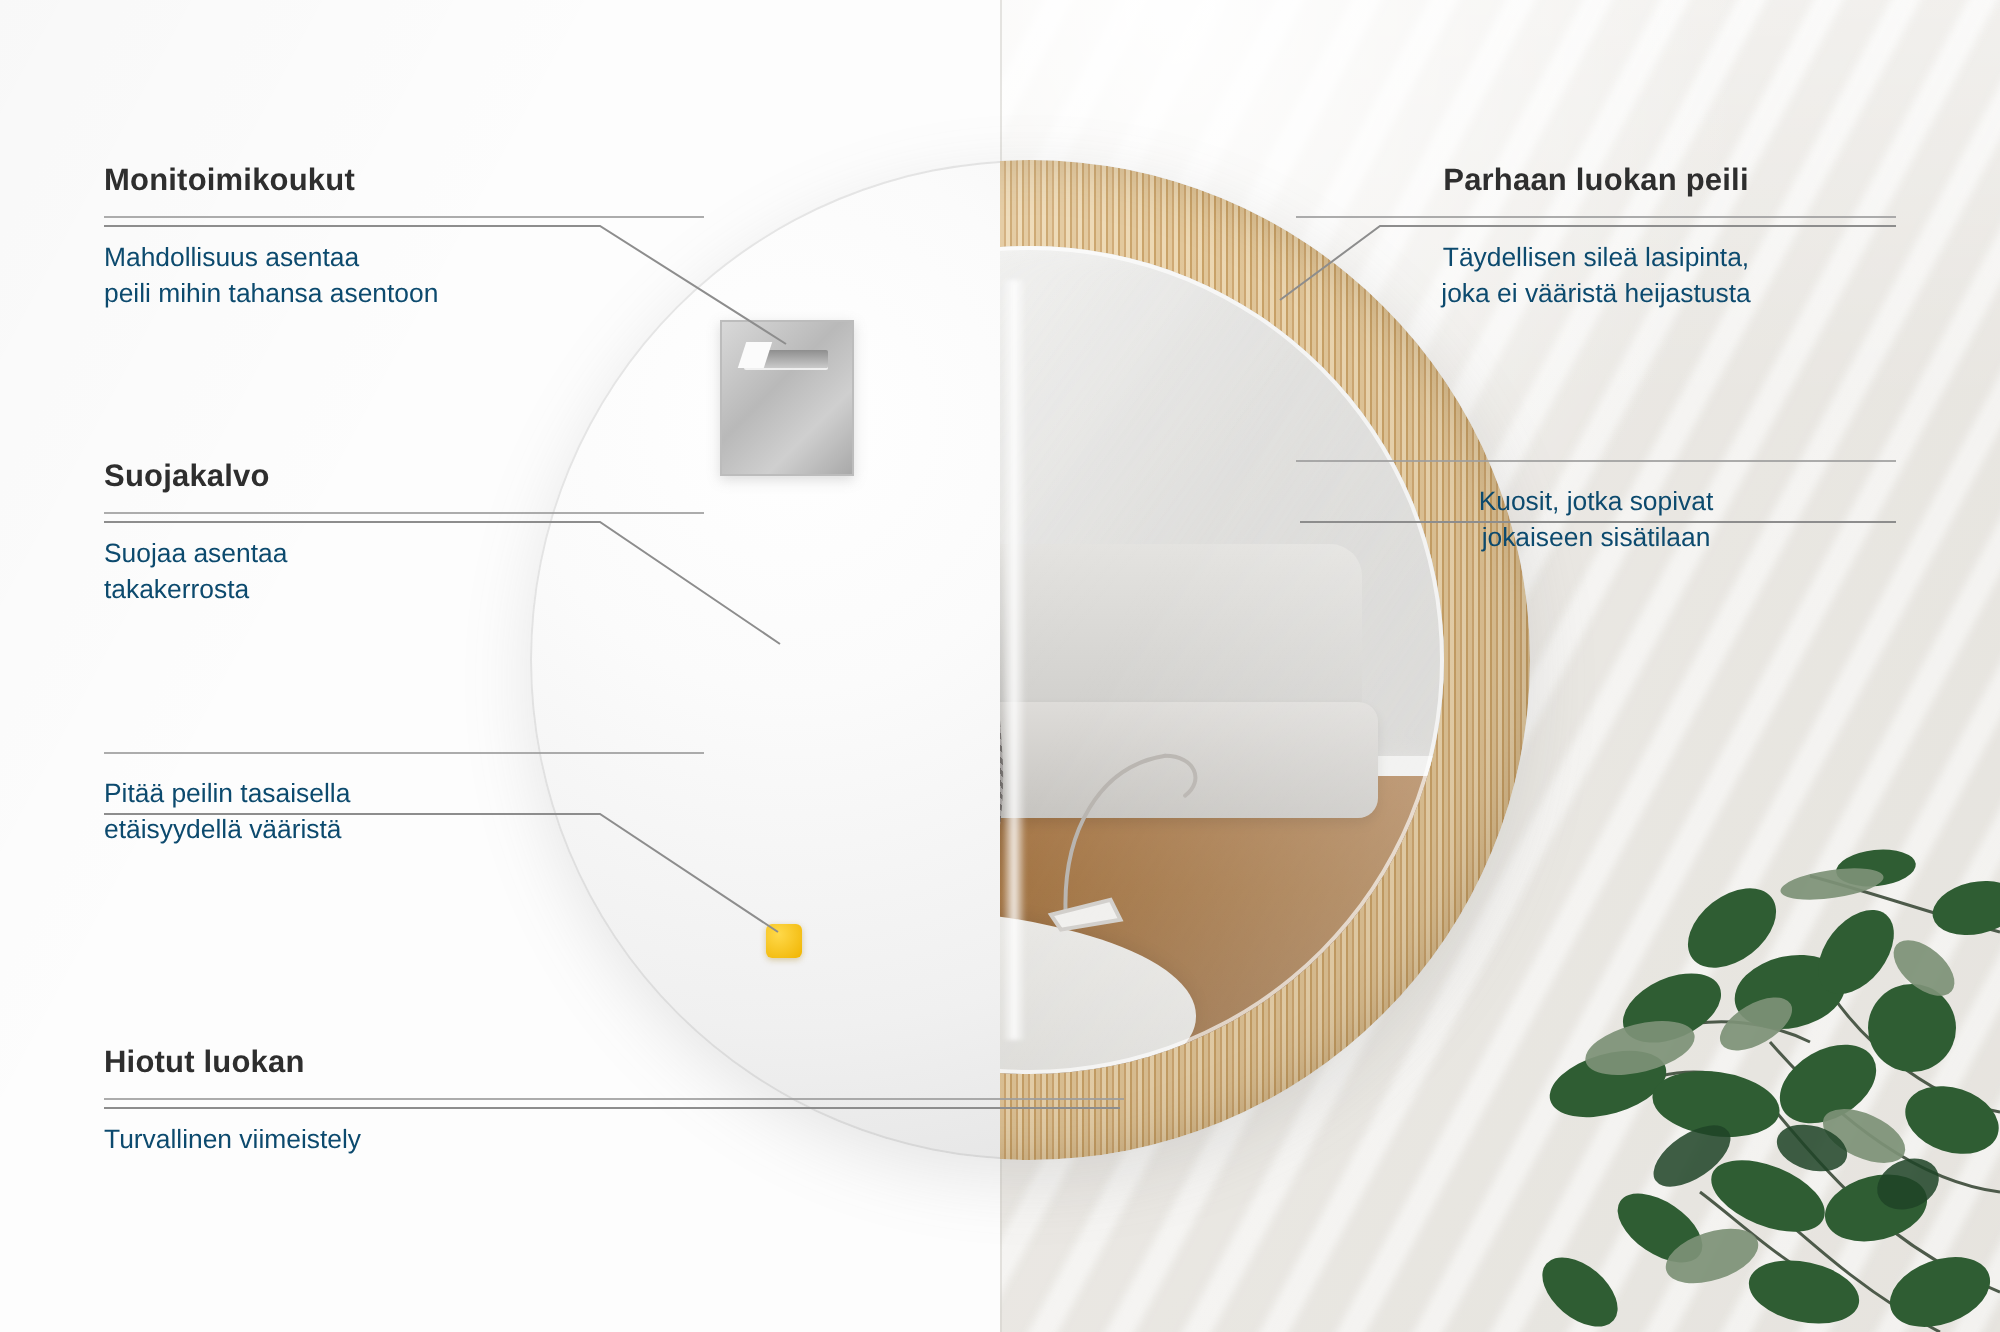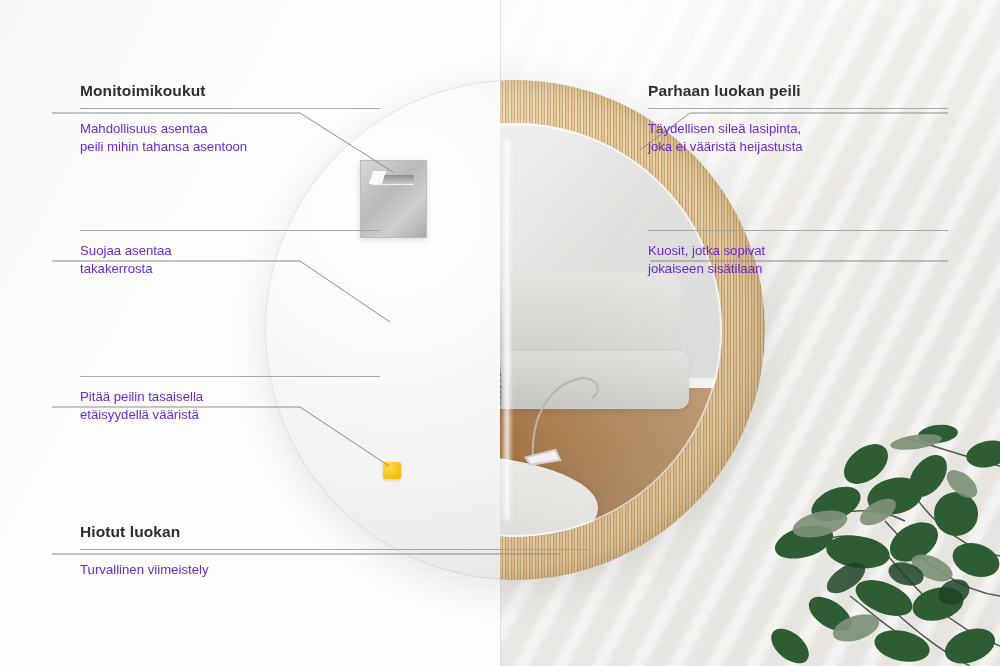--- a/index.html
+++ b/index.html
@@ -211,32 +211,32 @@
     background:radial-gradient(circle at 35% 30%,#ffd94a,#f0b400);
     border-radius:3px;
     box-shadow:0 1px 3px rgba(160,120,0,.35);
   }
 
   
   .plant{position:absolute;right:0;bottom:0;width:330px;height:320px;pointer-events:none;}
   .plant svg{width:100%;height:100%;display:block;}
 
   
-  .callout{position:absolute;margin-left:28px;}
+  .callout{position:absolute;}
   .callout.left{left:52px;width:300px;text-align:left;}
-  .callout.right{right:52px;width:300px;text-align:left;}
+  .callout.right{right:52px;width:300px;text-align:center;}
   .co-title{
     font-size:15.5px;font-weight:bold;color:#2e2e2e;
     letter-spacing:.1px;line-height:1.1;
     margin:0 0 9px 0;white-space:nowrap;
   }
   .co-rule{height:1px;background:#9d9d9d;opacity:.85;}
   .co-desc{
     margin-top:11px;
-    font-size:13.2px;line-height:1.33;color:#6d28d9;
+    font-size:13.2px;line-height:1.33;color:#0c4a6e;
     white-space:pre-line;
   }
 
   
   .leaders{position:absolute;inset:0;pointer-events:none;}
 </style>
 </head>
 <body>
 
 <div id="stage">
@@ -359,20 +359,21 @@
   </svg>
 
   <div class="callout left" style="top:82px">
     <div class="co-title">Monitoimikoukut</div>
     <div class="co-rule"></div>
     <div class="co-desc">Mahdollisuus asentaa
 peili mihin tahansa asentoon</div>
   </div>
 
   <div class="callout left" style="top:230px">
+    <div class="co-title">Suojakalvo</div>
     <div class="co-rule"></div>
     <div class="co-desc">Suojaa asentaa
 takakerrosta</div>
   </div>
 
   <div class="callout left" style="top:376px">
     <div class="co-rule"></div>
     <div class="co-desc">Pitää peilin tasaisella
 etäisyydellä vääristä</div>
   </div>

